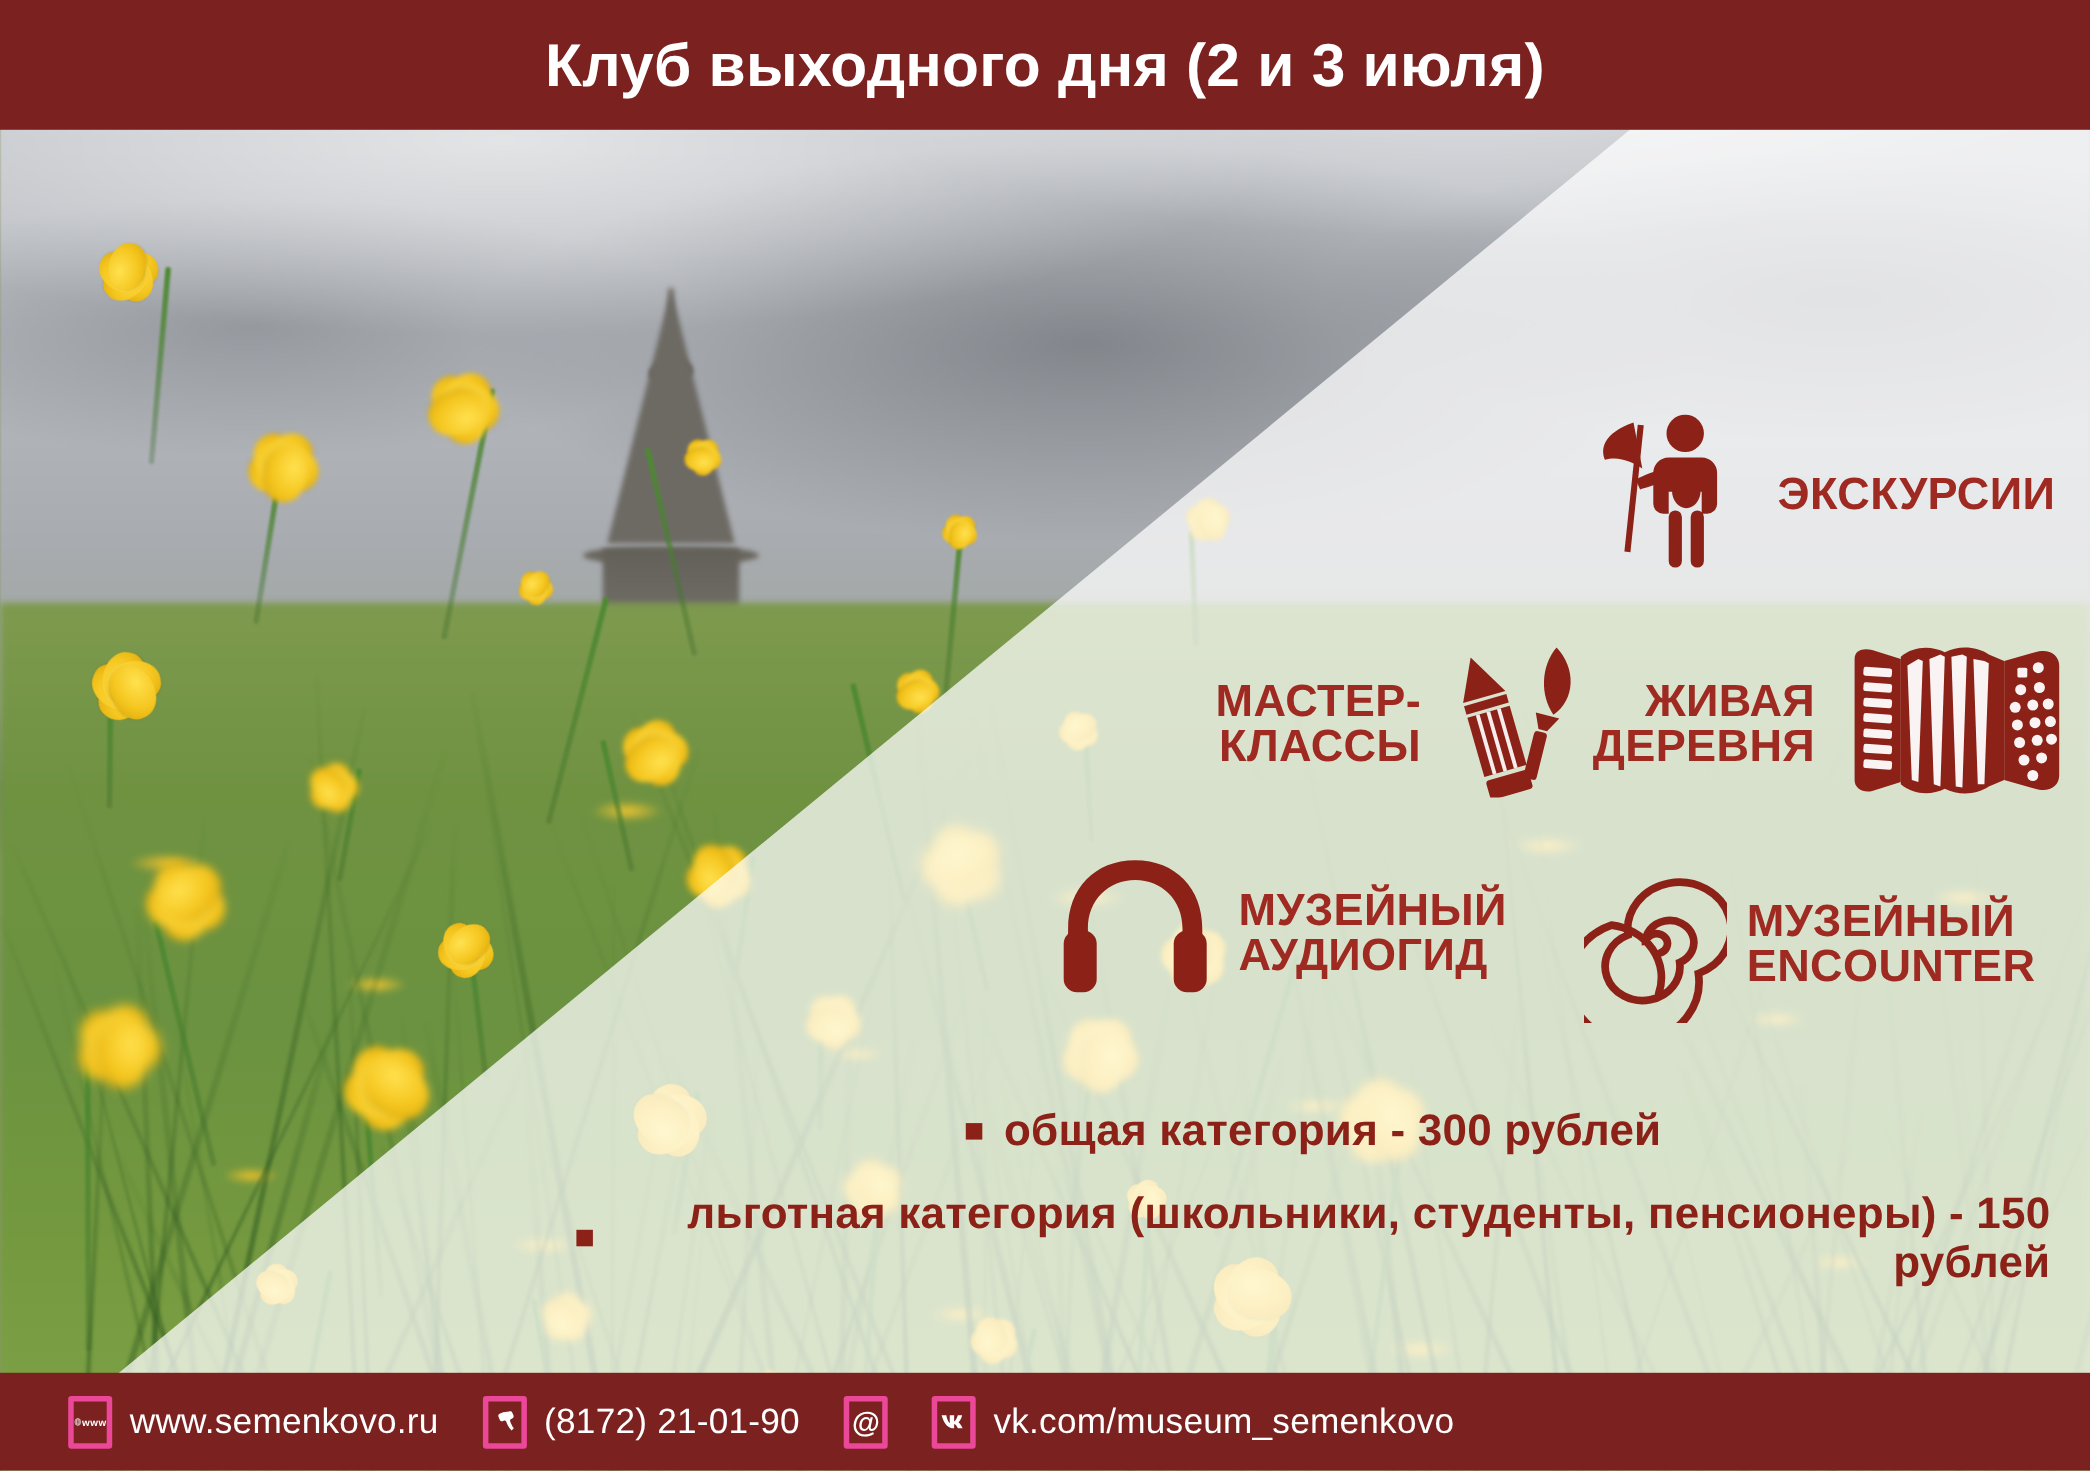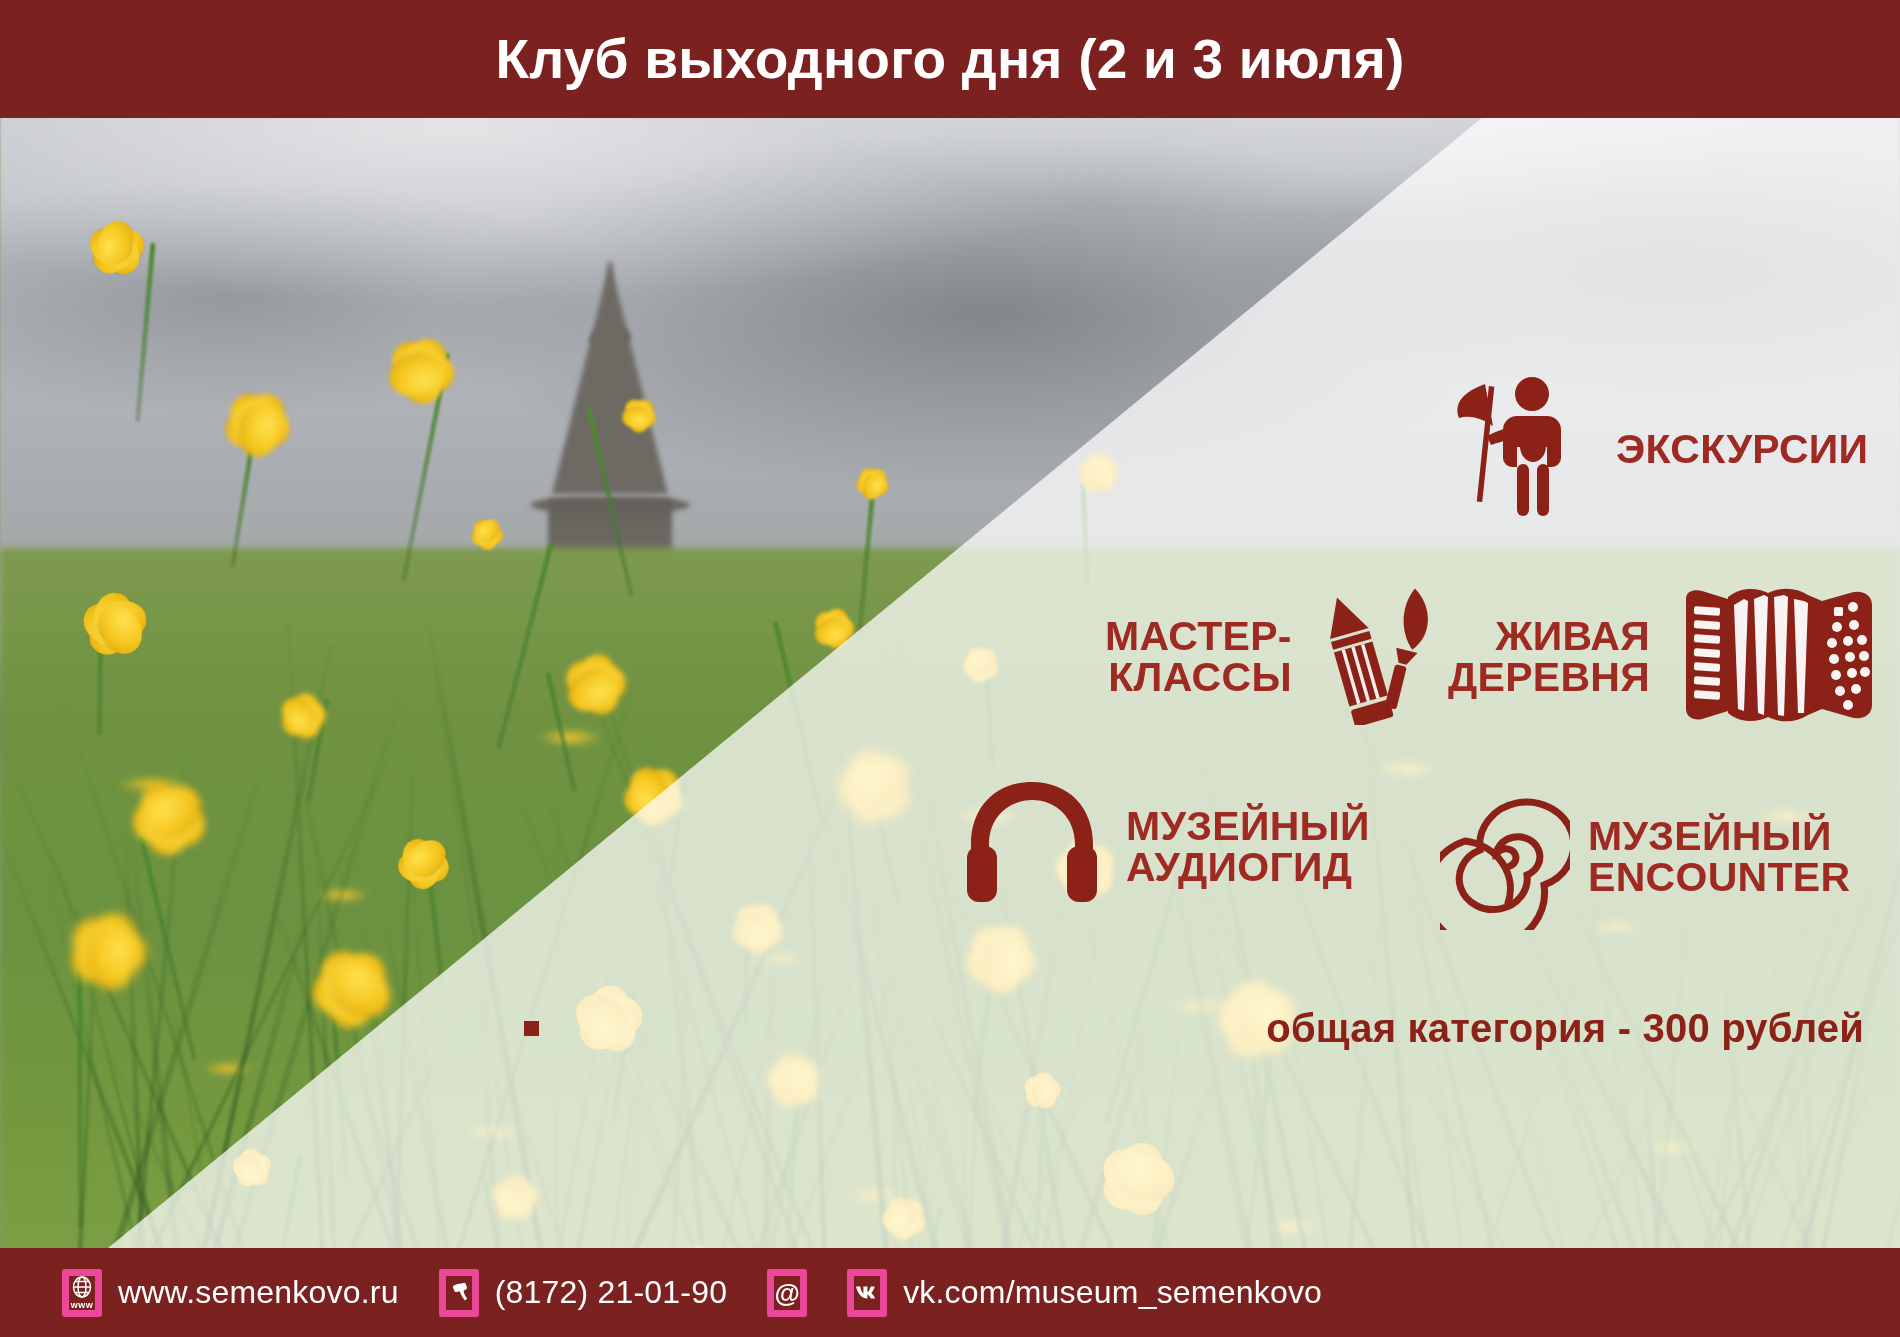--- a/index.html
+++ b/index.html
@@ -163,22 +163,22 @@
   
   .footer-bar{
     position:absolute;left:0;bottom:0;width:100%;height:89px;
     background:#7b2220;
     display:flex;align-items:center;
     padding-left:62px;gap:0;
     z-index:40;
   }
   .contact{display:flex;align-items:center;gap:16px;margin-right:40px;}
   .contact-box{
-    width:40px;height:48px;border:7px solid #ec4899;border-radius:3px;
-    display:flex;flex-direction:column;align-items:center;justify-content:center;
+    width:40px;height:48px;border:5px solid #ec4899;border-radius:3px;
+    display:flex;flex-direction:row;align-items:center;justify-content:center;
     flex:0 0 auto;color:#fff;
   }
   .contact-text{color:#fff;font-size:32px;font-weight:normal;white-space:nowrap;letter-spacing:.2px;}
   .www-label{font-size:9px;font-weight:bold;letter-spacing:.5px;line-height:1;margin-top:1px;}
 
   
   .feature{position:absolute;display:flex;align-items:center;z-index:30;}
   .feature-label{
     color:#9e2a22;font-weight:bold;line-height:1.0;white-space:pre-line;
     text-align:left;font-size:41px;letter-spacing:.3px;
@@ -197,21 +197,21 @@
   .price-block{
     position:absolute;right:36px;top:1006px;width:1340px;
     text-align:right;z-index:30;color:#8c2118;
   }
   .price-title{
     font-size:42px;font-weight:bold;line-height:1.12;margin-bottom:28px;
     letter-spacing:.2px;
   }
   .price-row{
     font-size:40px;font-weight:bold;line-height:1.12;margin-bottom:30px;
-    letter-spacing:.2px;display:flex;align-items:center;justify-content:space-between;gap:20px;
+    letter-spacing:.2px;display:flex;align-items:center;justify-content:center;gap:20px;
   }
   .bullet{
     width:15px;height:15px;background:#8c2118;flex:0 0 auto;display:inline-block;
   }
 </style>
 </head>
 <body>
 
 <div class="poster">
 
@@ -818,20 +818,24 @@
     </span>
     <span class="feature-label">МУЗЕЙНЫЙ
 ENCOUNTER</span>
   </div>
 
   <div class="price-block">
     <div class="price-row">
       <span class="bullet"></span>
       <span>общая категория - 300 рублей</span>
     </div>
+    <div class="price-row">
+      <span class="bullet"></span>
+      <span>льготная категория (школьники, студенты, пенсионеры) - 150 рублей</span>
+    </div>
   </div>
 
   <div class="footer-bar">
 
     <div class="contact">
       <span class="contact-box">
         <svg width="24" height="24" viewBox="0 0 24 24" fill="none" stroke="#fff" stroke-width="1.5">
           <ellipse cx="12" cy="11" rx="8.5" ry="10"></ellipse>
           <ellipse cx="12" cy="11" rx="4" ry="10"></ellipse>
           <line x1="3.5" y1="11" x2="20.5" y2="11"></line>

